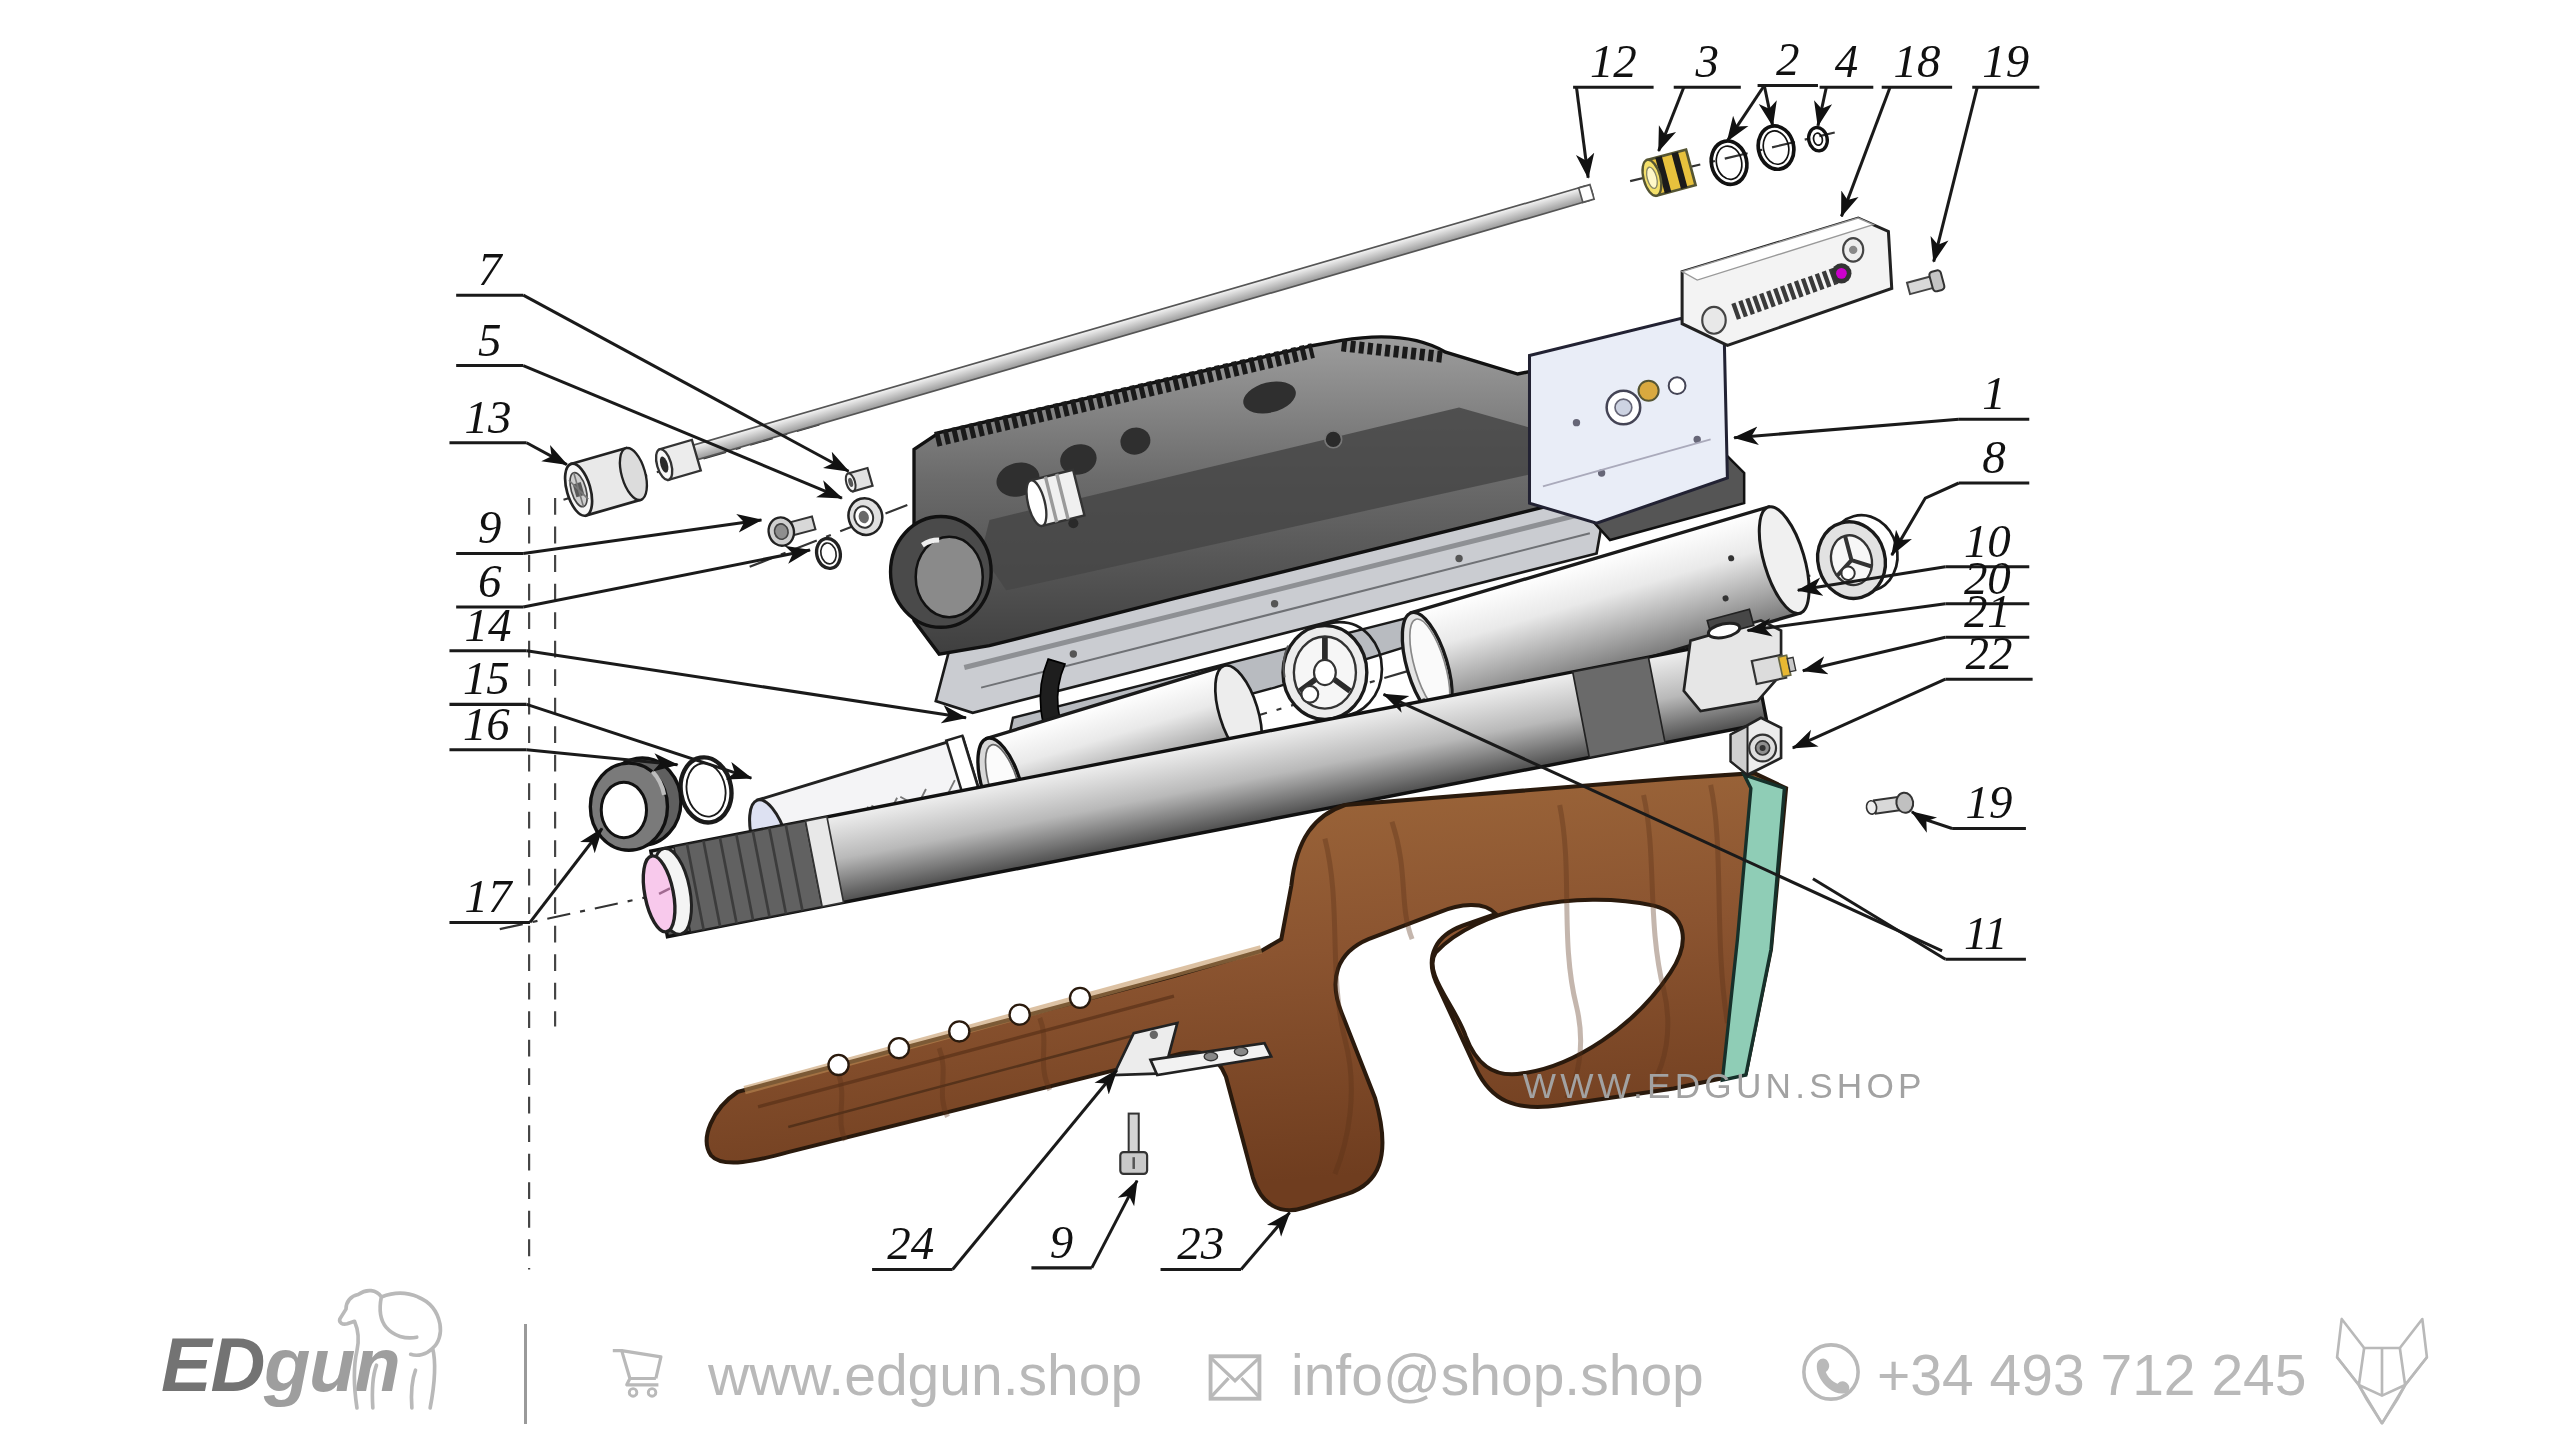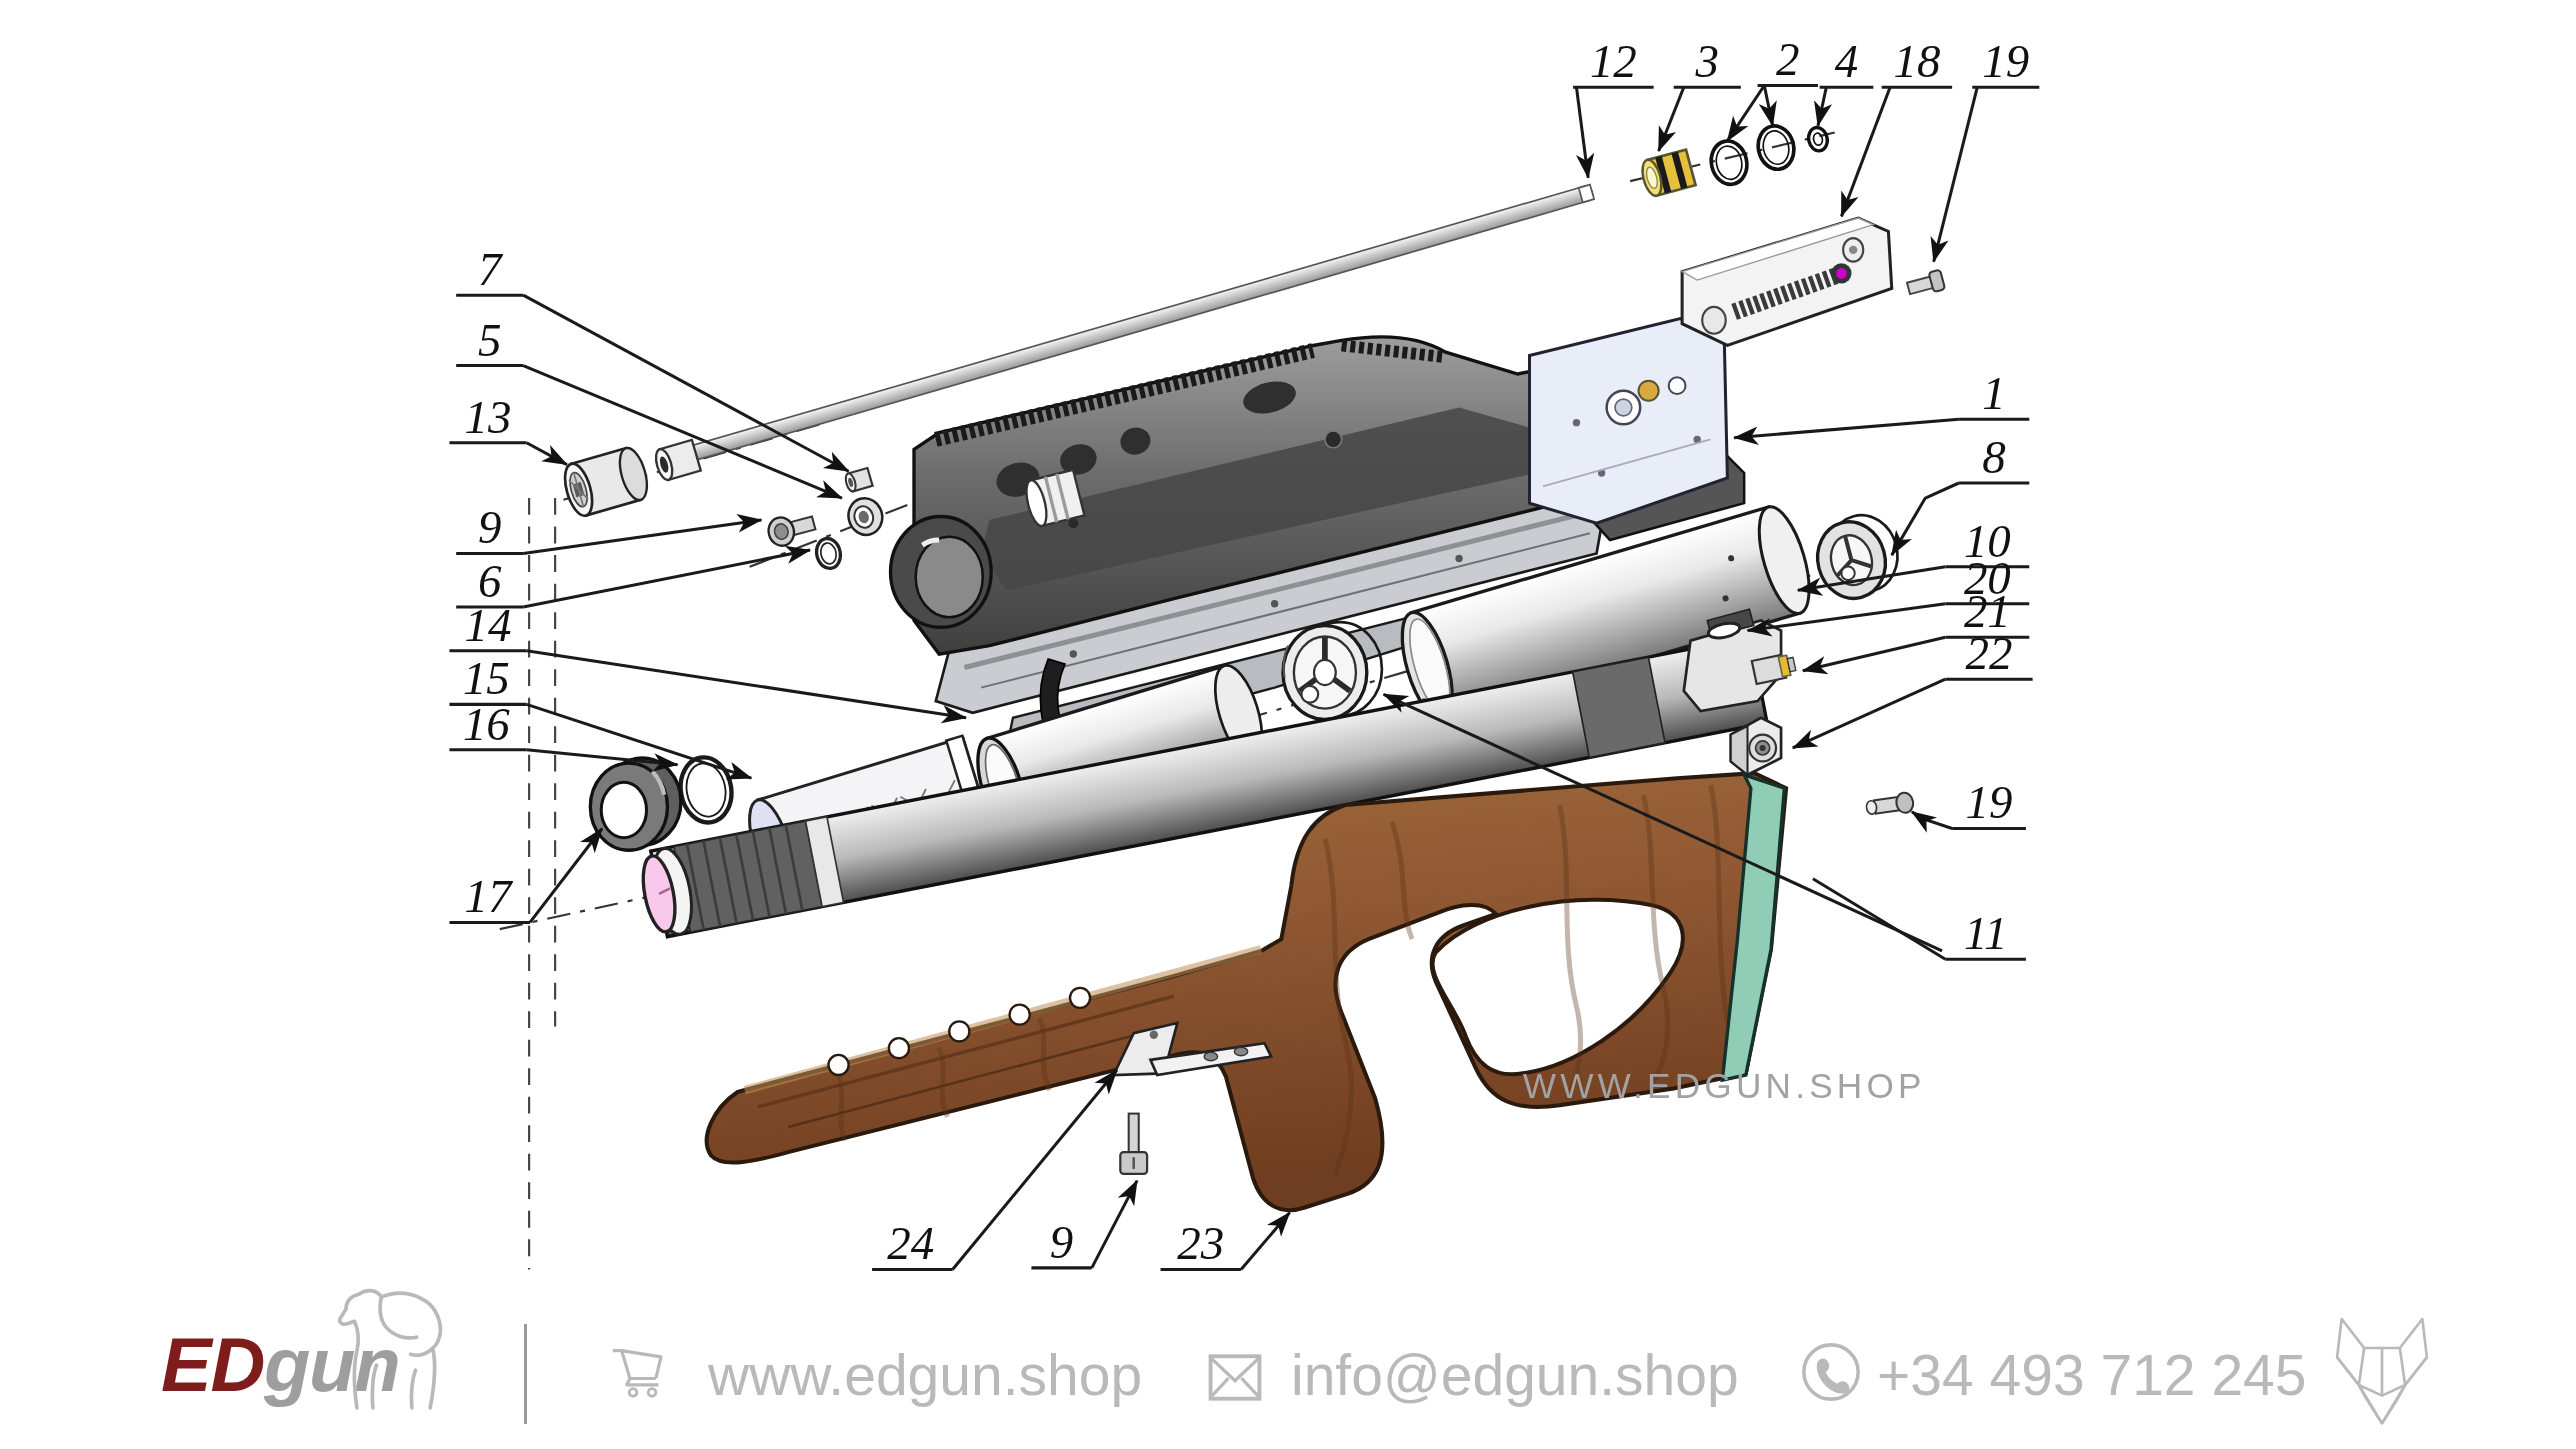--- a/index.html
+++ b/index.html
@@ -10,21 +10,21 @@
            text-anchor:middle;}
   .ul{stroke:#1a1a1a;stroke-width:1.8;}
   .leader{fill:none;stroke:#1a1a1a;stroke-width:1.8;}
   .dashdot{fill:none;stroke:#333;stroke-width:1.3;stroke-dasharray:14 6 3 6;}
   .dashv{fill:none;stroke:#444;stroke-width:1.3;stroke-dasharray:10 7;}
   .wm{font-family:"Liberation Sans",sans-serif;font-size:21px;letter-spacing:2.5px;fill:#a2a2a2;}
   
   .footer-item{position:absolute;color:#b9b9b9;font-size:57px;line-height:1;white-space:nowrap;}
   .logo{position:absolute;left:161px;top:1327px;font-size:76px;line-height:1;
         font-style:italic;font-weight:bold;letter-spacing:-1.3px;}
-  .logo .ed{color:#7f1d1d;}
+  .logo .ed{color:#737373;}
   .logo .gun{color:#9e9e9e;}
   .divider{position:absolute;left:524px;top:1324px;width:2.6px;height:100px;background:#9a9a9a;}
   .ficon{position:absolute;}
 </style>
 </head>
 <body>
 
 <div class="page">
 
 <svg class="diagram-svg" width="2576" height="1449" viewBox="0 0 1536 864">
@@ -476,21 +476,21 @@
     <path d="M6,12 L20,12 L33,56 L74,56 M20,12 L82,22 L74,56 M33,56 L28,66 L78,66" fill="none" stroke="#b9b9b9" stroke-width="5" stroke-linejoin="round"></path>
     <circle cx="38" cy="78" r="6" fill="none" stroke="#b9b9b9" stroke-width="4.5"></circle>
     <circle cx="68" cy="78" r="6" fill="none" stroke="#b9b9b9" stroke-width="4.5"></circle>
   </svg>
   <div class="footer-item" style="left:708px;top:1347px">www.edgun.shop</div>
 
   <svg class="ficon" style="left:1208px;top:1351px" width="54" height="53" viewBox="0 0 84 82">
     <rect x="4" y="8" width="76" height="66" fill="none" stroke="#b9b9b9" stroke-width="6"></rect>
     <path d="M4,10 L42,46 L80,10 M4,72 L32,42 M80,72 L52,42" fill="none" stroke="#b9b9b9" stroke-width="5"></path>
   </svg>
-  <div class="footer-item" style="left:1291px;top:1347px">info@edgun.shop</div>
+  <div class="footer-item" style="left:1291px;top:1347px">info@shop.shop</div>
 
   <svg class="ficon" style="left:1800px;top:1341px" width="62" height="62" viewBox="0 0 96 96">
     <circle cx="48" cy="48" r="42" fill="none" stroke="#b9b9b9" stroke-width="5.5"></circle>
     <path d="M32,28 C38,25 43,29 45,36 C46,41 44,45 40,48 C43,56 50,63 58,66 C62,62 67,61 71,64 C77,68 78,74 74,79 C66,84 54,81 44,73 C33,64 26,51 26,39 C26,34 28,30 32,28 Z" fill="#b9b9b9"></path>
   </svg>
   <div class="footer-item" style="left:1877px;top:1347px">+34 493 712 245</div>
 
   <svg class="ficon" style="left:2335px;top:1315px" width="94" height="111" viewBox="0 0 142 168">
     <g fill="none" stroke="#b9b9b9" stroke-width="4" stroke-linejoin="round">
       <path d="M10,6 L3,64 L36,106 L71,164 L106,106 L139,64 L132,6 L98,50 L44,50 Z"></path>

